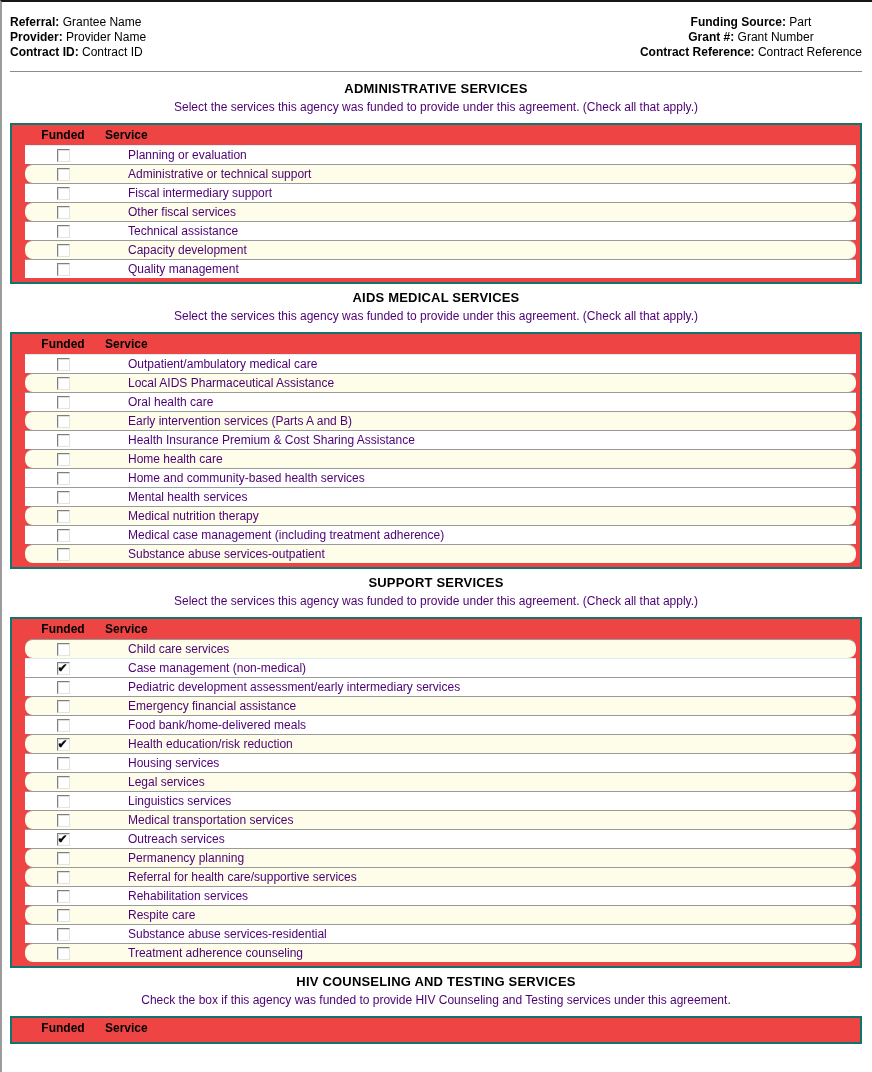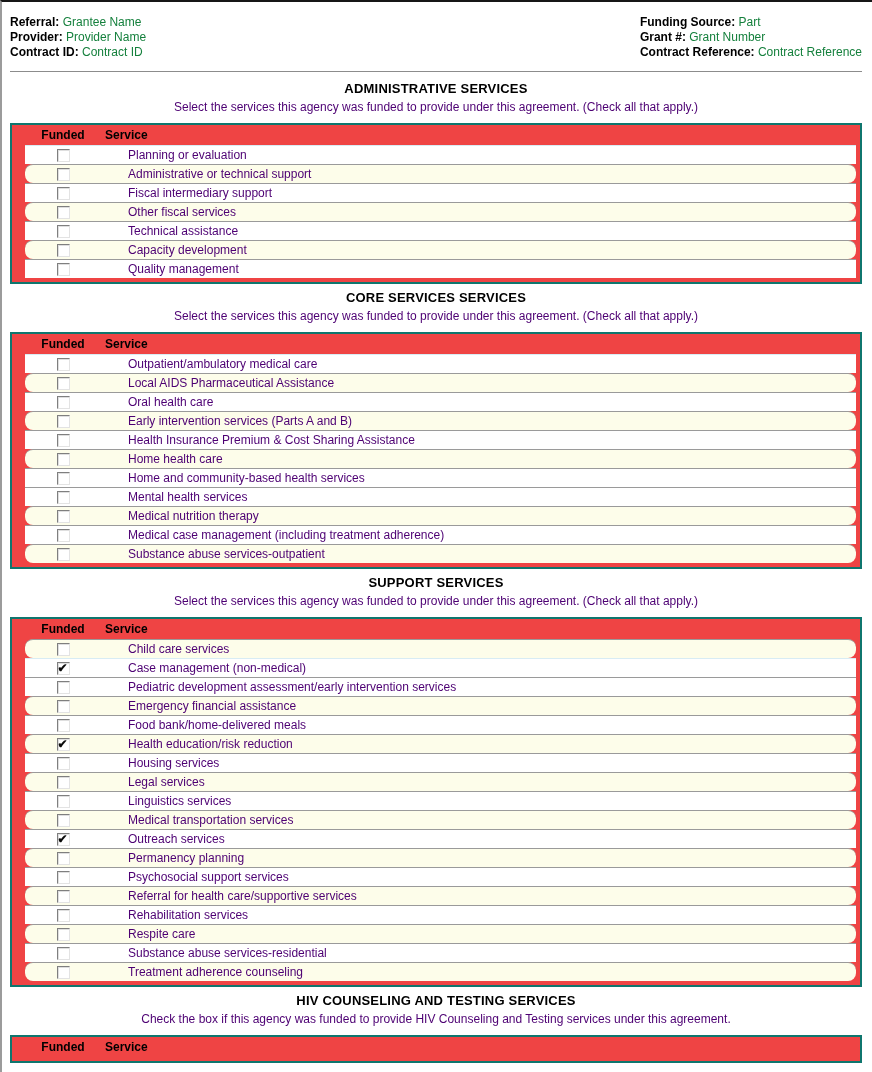--- a/index.html
+++ b/index.html
@@ -10,23 +10,23 @@
     font-size:12px; color:#000;
     border-top:2px solid #161616;
     border-left:2px solid #9b9b9b;
     overflow:hidden;
   }
   .page { padding:13px 10px 0 8px; }
 
   
   .info-bar { display:flex; justify-content:space-between; }
   .info-col { line-height:15px; }
-  .info-col.right { text-align:left;margin-left:30px; }
+  .info-col.right { text-align:center;margin-left:30px; }
   .info-line .lbl { font-weight:bold; color:#000; }
-  .info-line .val { color:#15803d; }
+  .info-line .val { color:#000000; }
   hr.top-rule { border:none; border-top:1px solid #8c8c8c; margin:11px 0 9px 0; }
 
   
   .section { margin-bottom:2px; }
   .section-title {
     text-align:center; font-weight:bold; font-size:13px; color:#000;
     margin-top:6px; letter-spacing:.2px;
   }
   .section-desc { text-align:center; color:#4d0073; margin:4px 0 9px 0; }
 
@@ -131,21 +131,21 @@
             <div class="col-service">Capacity development</div>
           </div>
           <div class="svc-row">
             <div class="col-funded"><span class="cb" role="checkbox" aria-checked="false"></span></div>
             <div class="col-service">Quality management</div>
           </div>
         </div>
   </div>
 
   <div class="section">
-    <div class="section-title">CORE SERVICES SERVICES</div>
+    <div class="section-title">AIDS MEDICAL SERVICES</div>
     <div class="section-desc">Select the services this agency was funded to provide under this agreement. (Check all that apply.)</div>
     <div class="service-table">
       <div class="thead">
         <div class="col-funded">Funded</div>
         <div class="col-service">Service</div>
       </div>
     <div class="svc-row first">
             <div class="col-funded"><span class="cb" role="checkbox" aria-checked="false"></span></div>
             <div class="col-service">Outpatient/ambulatory medical care</div>
           </div>
@@ -203,21 +203,21 @@
     <div class="svc-row alt">
             <div class="col-funded"><span class="cb" role="checkbox" aria-checked="false"></span></div>
             <div class="col-service">Child care services</div>
           </div>
           <div class="svc-row first">
             <div class="col-funded"><span class="cb checked" role="checkbox" aria-checked="true"></span></div>
             <div class="col-service">Case management (non-medical)</div>
           </div>
           <div class="svc-row">
             <div class="col-funded"><span class="cb" role="checkbox" aria-checked="false"></span></div>
-            <div class="col-service">Pediatric development assessment/early intervention services</div>
+            <div class="col-service">Pediatric development assessment/early intermediary services</div>
           </div>
           <div class="svc-row alt">
             <div class="col-funded"><span class="cb" role="checkbox" aria-checked="false"></span></div>
             <div class="col-service">Emergency financial assistance</div>
           </div>
           <div class="svc-row">
             <div class="col-funded"><span class="cb" role="checkbox" aria-checked="false"></span></div>
             <div class="col-service">Food bank/home-delivered meals</div>
           </div>
           <div class="svc-row alt">
@@ -241,24 +241,20 @@
             <div class="col-service">Medical transportation services</div>
           </div>
           <div class="svc-row">
             <div class="col-funded"><span class="cb checked" role="checkbox" aria-checked="true"></span></div>
             <div class="col-service">Outreach services</div>
           </div>
           <div class="svc-row alt">
             <div class="col-funded"><span class="cb" role="checkbox" aria-checked="false"></span></div>
             <div class="col-service">Permanency planning</div>
           </div>
-          <div class="svc-row">
-            <div class="col-funded"><span class="cb" role="checkbox" aria-checked="false"></span></div>
-            <div class="col-service">Psychosocial support services</div>
-          </div>
           <div class="svc-row alt">
             <div class="col-funded"><span class="cb" role="checkbox" aria-checked="false"></span></div>
             <div class="col-service">Referral for health care/supportive services</div>
           </div>
           <div class="svc-row">
             <div class="col-funded"><span class="cb" role="checkbox" aria-checked="false"></span></div>
             <div class="col-service">Rehabilitation services</div>
           </div>
           <div class="svc-row alt">
             <div class="col-funded"><span class="cb" role="checkbox" aria-checked="false"></span></div>

